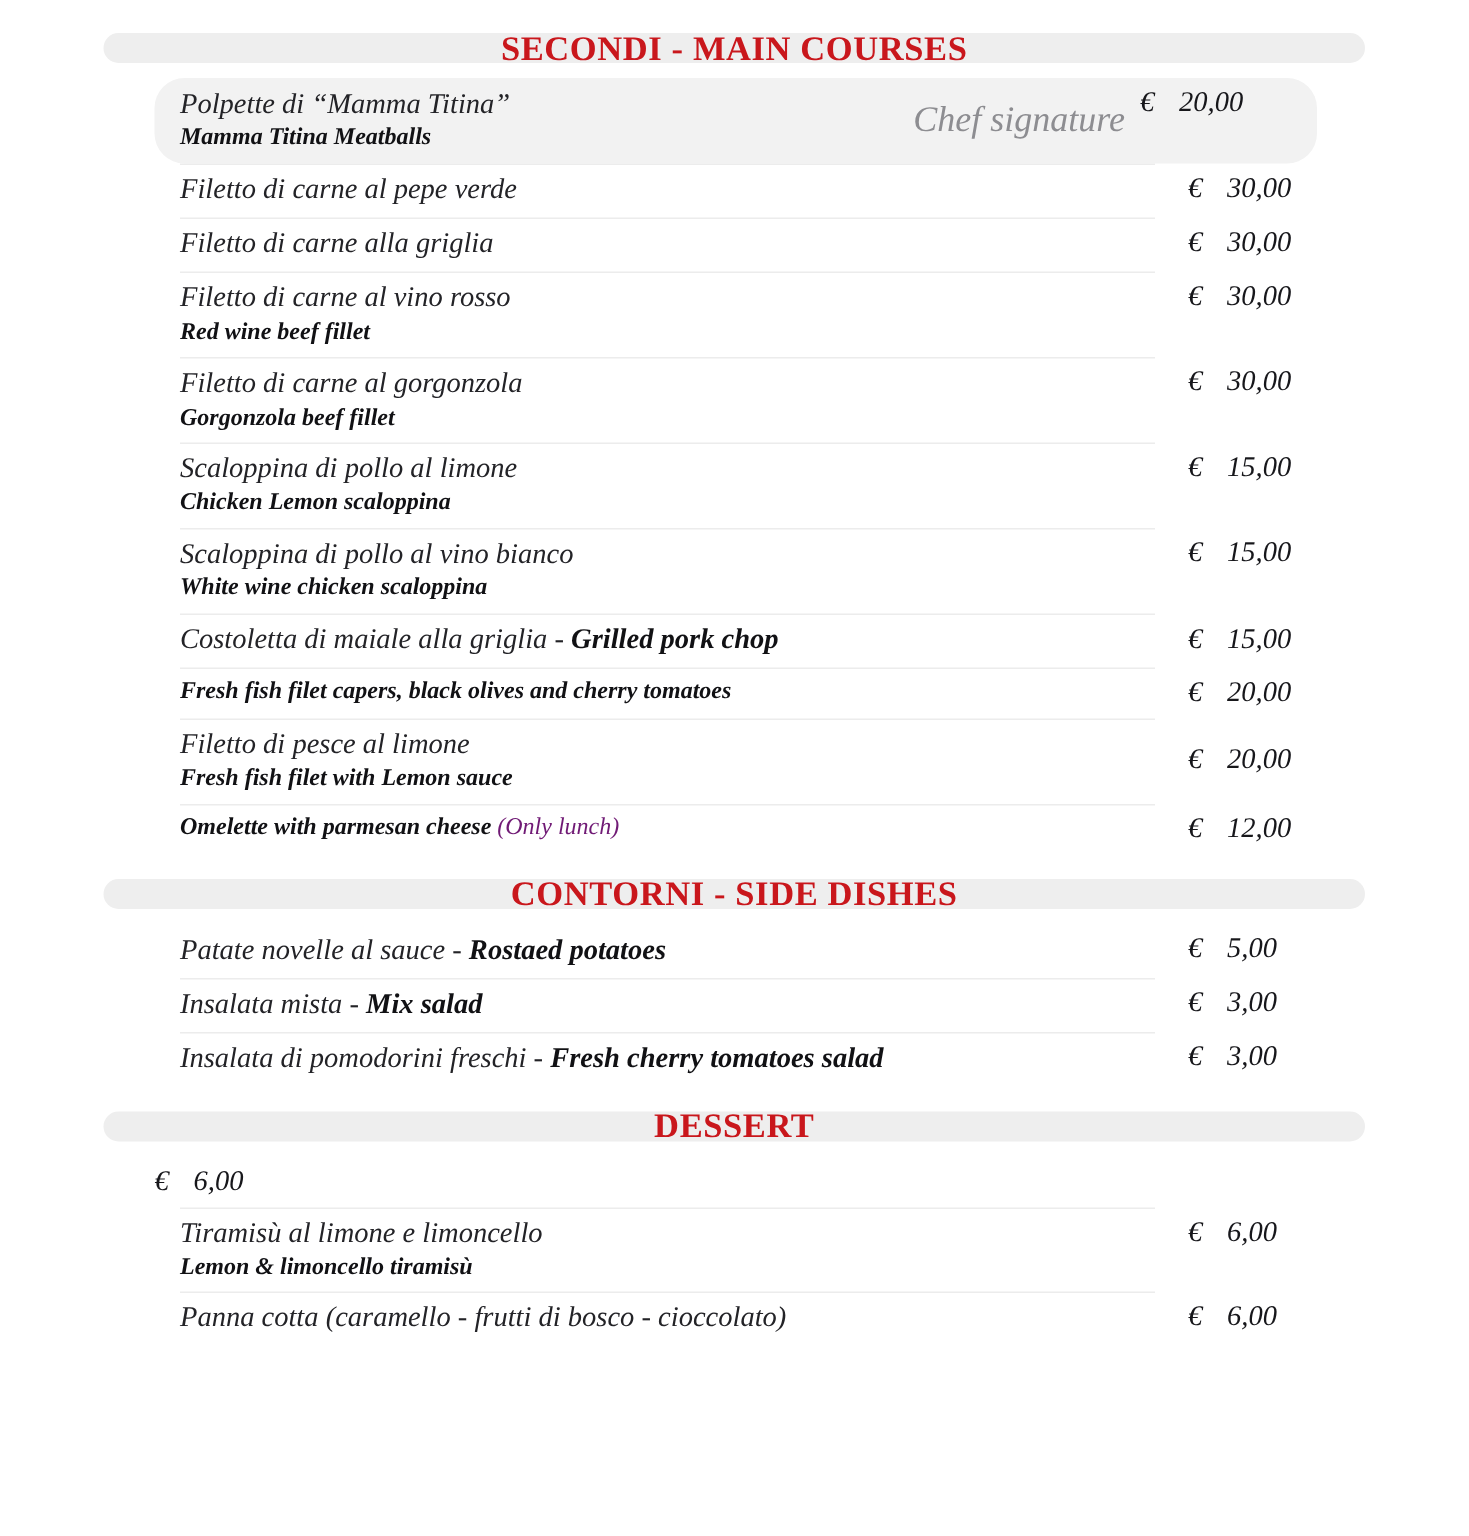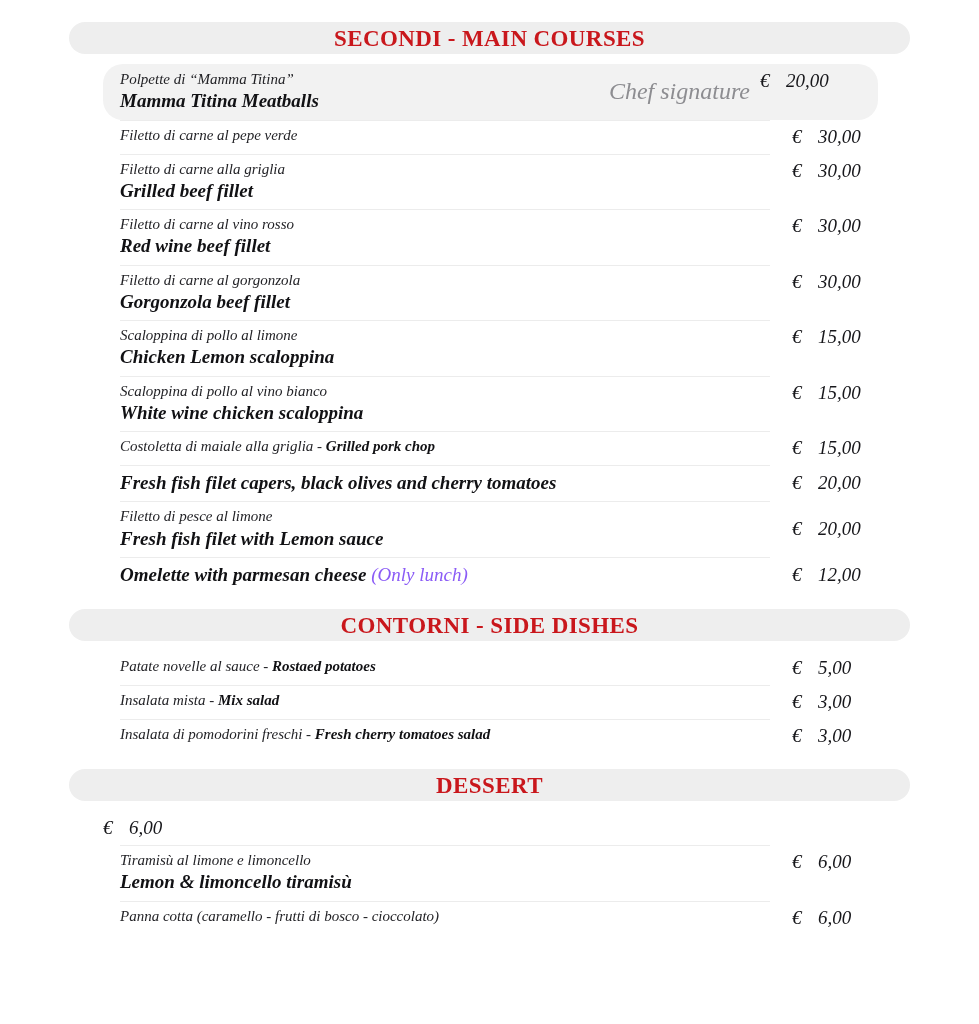--- a/index.html
+++ b/index.html
@@ -20,21 +20,21 @@
     width: 979px;
     height: 1024px;
     box-sizing: border-box;
     padding: 0;
     background: #ffffff;
   }
 
   
   .section-header {
     margin: 0 69px;
-    height: 32px;
+    height: 20px;
     background: #eeeeee;
     border-radius: 18px;
     display: flex;
     align-items: center;
     justify-content: center;
   }
   .section-header .section-title {
     color: #c9171c;
     font-family: "Liberation Serif", "DejaVu Serif", serif;
     font-weight: bold;
@@ -74,42 +74,42 @@
     padding-left: 0;
   }
 
   .item-names {
     flex: 1 1 auto;
     padding-left: 17px;
     min-width: 0;
   }
   .name-it {
     font-style: italic;
-    font-size: 15px;
+    font-size: 19px;
     line-height: 1.28;
     color: #232327;
     white-space: nowrap;
   }
   .name-en {
     font-style: italic;
     font-weight: bold;
-    font-size: 19px;
+    font-size: 16px;
     line-height: 1.28;
     color: #111114;
     white-space: nowrap;
   }
   .name-it .en-inline {
     font-weight: bold;
     font-style: italic;
     color: #111114;
   }
   .name-en .it-inline {
     font-weight: normal;
     font-style: italic;
-    color: #8b5cf6;
+    color: #701a75;
   }
   .name-en:empty, .name-it:empty { display: none; }
 
   .item-note {
     flex: 0 0 auto;
     font-style: italic;
     font-size: 24px;
     color: #8d8d91;
     align-self: center;
     padding-right: 10px;
@@ -167,21 +167,20 @@
             <div class="name-it">Filetto di carne al pepe verde</div>
           </div>
           <div class="item-price">
             <span class="price-cur">€</span>
             <span class="price-val">30,00</span>
           </div>
         </li>
         <li class="item divided">
           <div class="item-names">
             <div class="name-it">Filetto di carne alla griglia</div>
-            <div class="name-en">Grilled beef fillet</div>
           </div>
           <div class="item-price">
             <span class="price-cur">€</span>
             <span class="price-val">30,00</span>
           </div>
         </li>
         <li class="item divided">
           <div class="item-names">
             <div class="name-it">Filetto di carne al vino rosso</div>
             <div class="name-en">Red wine beef fillet</div>

